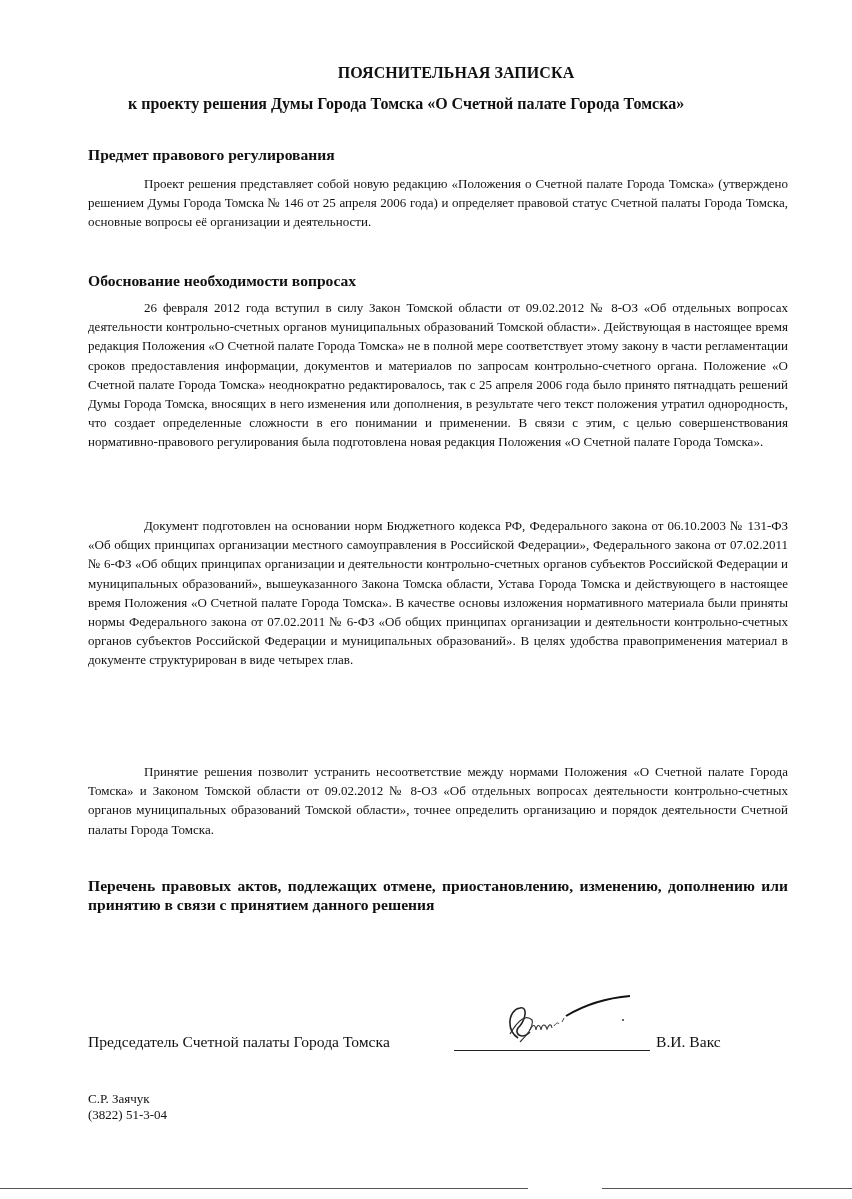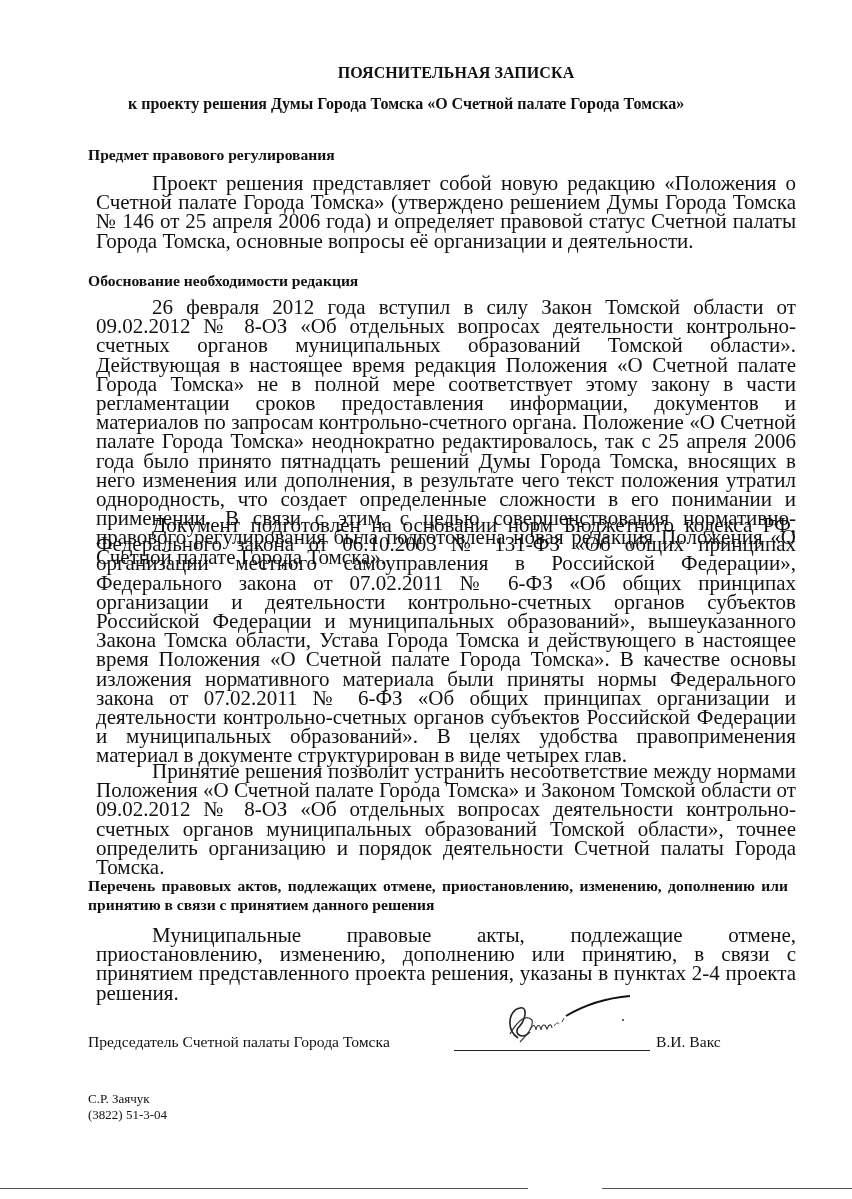--- a/index.html
+++ b/index.html
@@ -49,23 +49,23 @@
       font-weight: bold;
       font-size: 15.6px;
       line-height: 19px;
     }
     .section-heading.justify {
       text-align: justify;
       text-align-last: left;
     }
     .para {
       position: absolute;
-      left: 96px;
+      left: 88px;
       width: 700px;
-      font-size: 21px;
+      font-size: 13px;
       line-height: 19.2px;
       text-align: justify;
       text-indent: 56px;
       font-family: Liberation Serif, serif;
     }
     .sig-row {
       position: absolute;
       left: 88px;
       top: 1033px;
       width: 700px;
@@ -116,28 +116,27 @@
 <body>
 
 <div class="page">
 
   <div class="title">ПОЯСНИТЕЛЬНАЯ ЗАПИСКА</div>
   <div class="subtitle">к проекту решения Думы Города Томска «О Счетной палате Города Томска»</div>
 
   <div class="section-heading" style="top:145px;">Предмет правового регулирования</div>
   <div class="para" style="top:174px;">Проект решения представляет собой новую редакцию «Положения о Счетной палате Города Томска» (утверждено решением Думы Города Томска № 146 от 25 апреля 2006 года) и определяет правовой статус Счетной палаты Города Томска, основные вопросы её организации и деятельности.</div>
 
-  <div class="section-heading" style="top:271px;">Обоснование необходимости редакция</div>
+  <div class="section-heading" style="top:271px;">Обоснование необходимости вопросах</div>
   <div class="para" style="top:298px;">26 февраля 2012 года вступил в силу Закон Томской области от 09.02.2012 № 8-ОЗ «Об отдельных вопросах деятельности контрольно-счетных органов муниципальных образований Томской области». Действующая в настоящее время редакция Положения «О Счетной палате Города Томска» не в полной мере соответствует этому закону в части регламентации сроков предоставления информации, документов и материалов по запросам контрольно-счетного органа. Положение «О Счетной палате Города Томска» неоднократно редактировалось, так с 25 апреля 2006 года было принято пятнадцать решений Думы Города Томска, вносящих в него изменения или дополнения, в результате чего текст положения утратил однородность, что создает определенные сложности в его понимании и применении. В связи с этим, с целью совершенствования нормативно-правового регулирования была подготовлена новая редакция Положения «О Счетной палате Города Томска».</div>
   <div class="para" style="top:516px;">Документ подготовлен на основании норм Бюджетного кодекса РФ, Федерального закона от 06.10.2003 № 131-ФЗ «Об общих принципах организации местного самоуправления в Российской Федерации», Федерального закона от 07.02.2011 № 6-ФЗ «Об общих принципах организации и деятельности контрольно-счетных органов субъектов Российской Федерации и муниципальных образований», вышеуказанного Закона Томска области, Устава Города Томска и действующего в настоящее время Положения «О Счетной палате Города Томска». В качестве основы изложения нормативного материала были приняты нормы Федерального закона от 07.02.2011 № 6-ФЗ «Об общих принципах организации и деятельности контрольно-счетных органов субъектов Российской Федерации и муниципальных образований». В целях удобства правоприменения материал в документе  структурирован в виде четырех глав.</div>
 
   <div class="para" style="top:762px;">Принятие решения позволит устранить несоответствие между нормами Положения «О Счетной палате Города Томска» и Законом Томской области от 09.02.2012 № 8-ОЗ «Об отдельных вопросах деятельности контрольно-счетных органов муниципальных образований Томской области», точнее определить организацию и порядок деятельности Счетной палаты Города Томска.</div>
 
   <div class="section-heading justify" style="top:876px;">Перечень правовых актов, подлежащих отмене, приостановлению, изменению, дополнению или принятию в связи с принятием данного решения</div>
-  <div class="para" style="top:926px;">Муниципальные правовые акты, подлежащие отмене, приостановлению, изменению, дополнению или принятию, в связи с принятием представленного проекта решения, указаны в пунктах 2-4 проекта решения.</div>
 
   <svg class="signature" viewBox="0 0 150 64">
     <path d="M22 48 C10 40, 12 20, 24 18 C32 16, 30 30, 22 38 C18 44, 26 50, 34 42" fill="none" stroke="#222" stroke-width="1.6"></path>
     <path d="M14 44 C22 30, 30 24, 36 30 C38 36, 30 46, 24 52" fill="none" stroke="#333" stroke-width="1.2"></path>
     <path d="M34 40 c3 -6 5 -6 6 0 c1 -6 4 -6 5 0 c1 -6 4 -7 6 -1 c2 -5 4 -6 5 -1" fill="none" stroke="#333" stroke-width="1.1"></path>
     <path d="M58 36 c2 -3 4 -4 5 -2 M66 32 l2 -4" fill="none" stroke="#444" stroke-width="1"></path>
     <path d="M70 26 C90 14, 110 8, 134 6" fill="none" stroke="#111" stroke-width="2"></path>
     <circle cx="127" cy="30" r="1" fill="#333"></circle>
   </svg>
 

